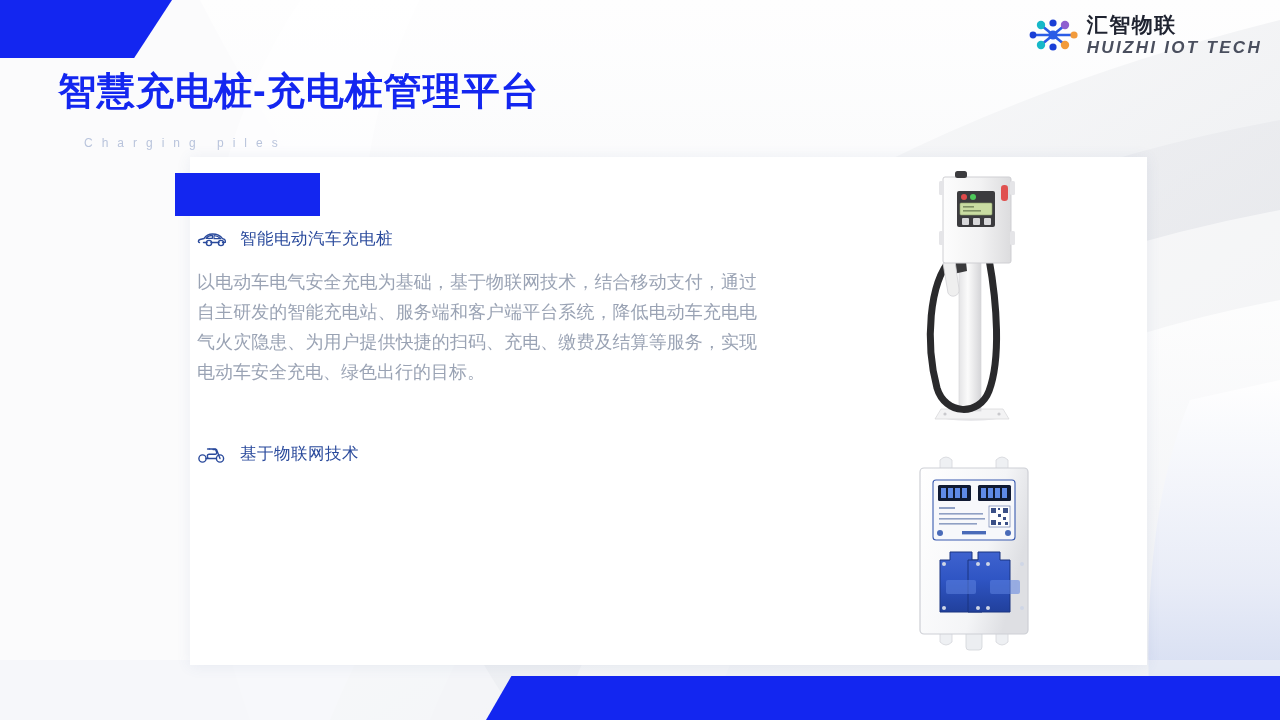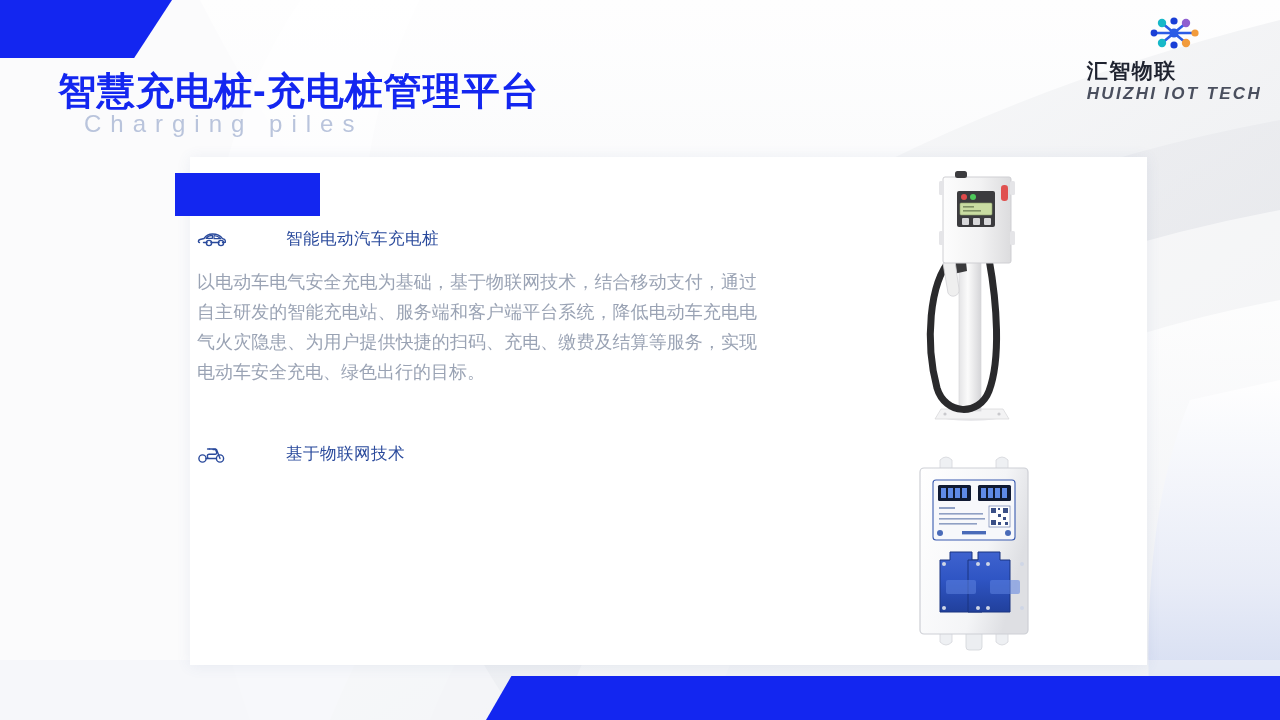--- a/index.html
+++ b/index.html
@@ -27,27 +27,27 @@
   }
 
   
   .header { position:absolute; top:0; left:0; width:1280px; z-index:6; }
   .title {
     position:absolute; left:58px; top:66px;
     font-size:38px; font-weight:bold; color:#1326f0;
     letter-spacing:1px; white-space:nowrap;
   }
   .subtitle {
-    position:absolute; left:84px; top:110px;
-    font-size:24px; color:#b9c4dc; letter-spacing:9px;
+    position:absolute; left:84px; top:136px;
+    font-size:12px; color:#b9c4dc; letter-spacing:9px;
     white-space:nowrap;
   }
 
   
-  .logo { position:absolute; right:18px; top:14px; display:flex; align-items:center; gap:8px; z-index:7;flex-direction:column; }
+  .logo { position:absolute; right:18px; top:14px; display:flex; align-items:center; gap:8px; z-index:7; }
   .logo-mark { width:52px; height:38px; flex:none; }
   .logo-text { display:flex; flex-direction:column; line-height:1; }
   .logo-cn { font-size:21px; font-weight:bold; color:#1f2330; letter-spacing:1.5px; }
   .logo-en { font-size:17px; font-weight:bold; color:#4a4f5e; letter-spacing:2.3px;
              font-style:italic; margin-top:4px; }
 
   
   .card {
     position:absolute; left:190px; top:157px;
     width:957px; height:508px;
@@ -59,21 +59,21 @@
     width:145px; height:43px; background:#1326f0; z-index:6;
   }
 
   .section { position:absolute; left:197px; }
   .sec1 { top:228px; }
   .sec2 { top:443px; }
 
   .sec-head { display:flex; align-items:center; gap:13px; }
   .sec-icon { width:30px; height:22px; flex:none; display:block; }
   .sec-icon2 { width:30px; height:22px; flex:none; display:block; }
-  .sec-title { font-size:16.5px; color:#2a4a9c; letter-spacing:.5px; white-space:nowrap;margin-left:46px; }
+  .sec-title { font-size:16.5px; color:#2a4a9c; letter-spacing:.5px; white-space:nowrap; }
 
   .sec-body {
     margin-top:17px; width:560px;
     font-size:18px; line-height:30px;
     color:#9aa3b4; text-align:justify;
   }
   .sec2 .sec-body { margin-top:15px; }
 
   
   .prod1 { position:absolute; left:893px; top:163px; width:180px; height:263px; z-index:6; }

